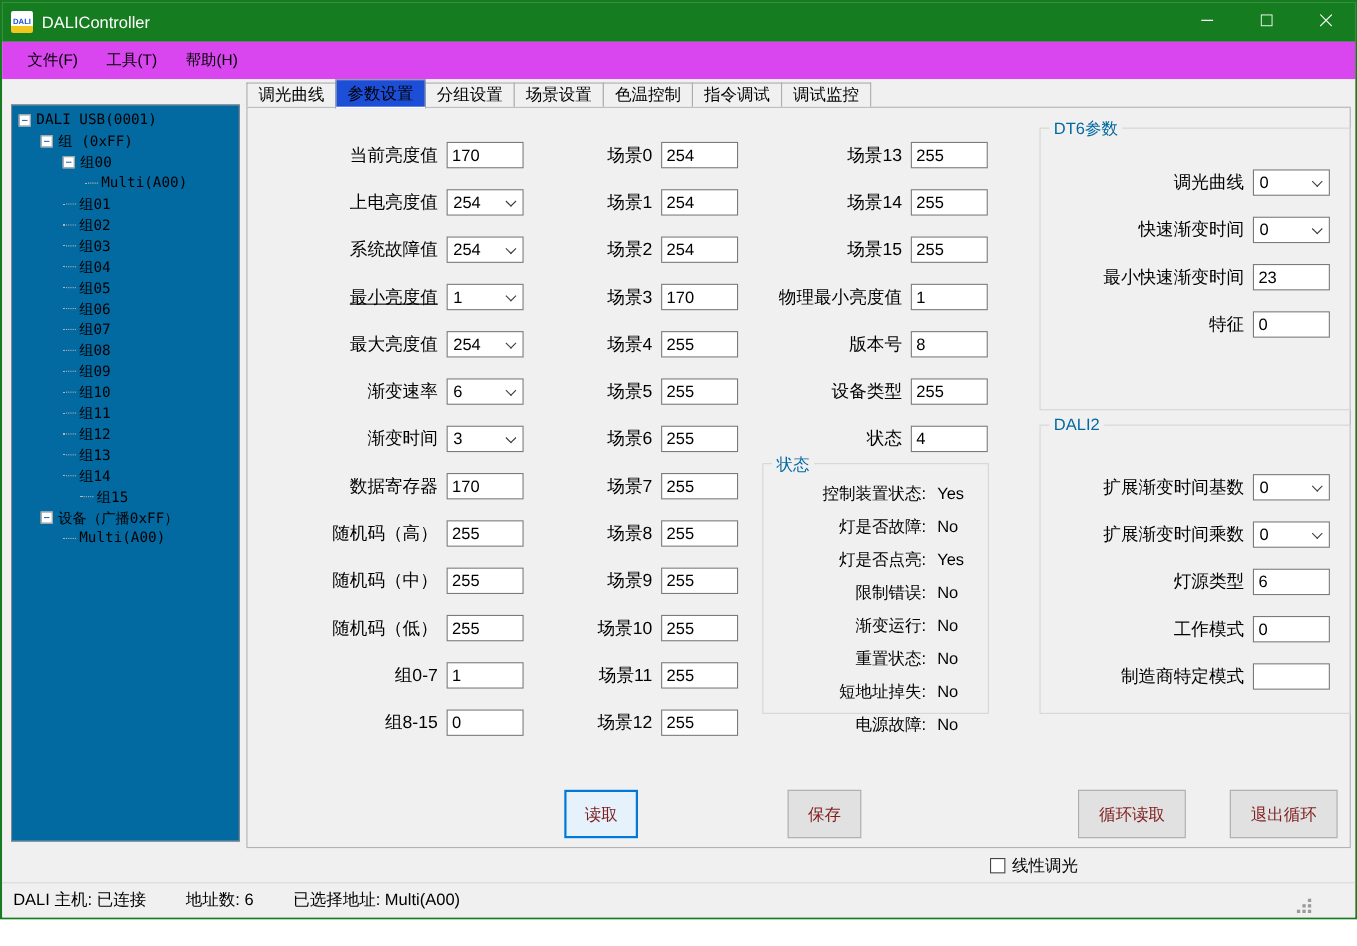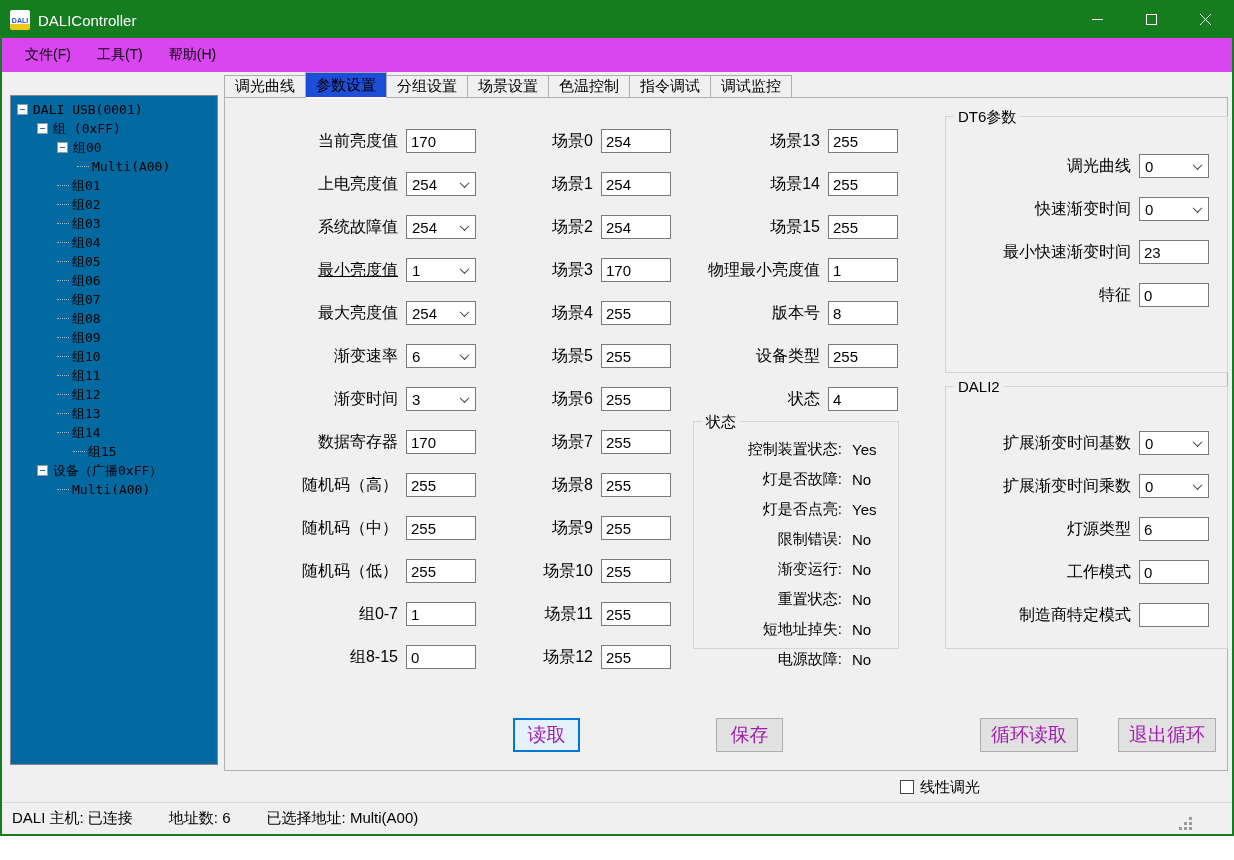--- a/index.html
+++ b/index.html
@@ -40,35 +40,35 @@
   #col3 { left:455px; top:31px; }
   .prow { display:flex; align-items:center; height:24px; }
   .plabel { font-size:16px; text-align:right; margin-right:8px; color:#000; flex:0 0 auto; }
   .tb { width:70px; height:24px; border:1px solid #7a7a7a; font-size:15px; padding:0 4px; background:#fff; color:#000; font-family:inherit; flex:0 0 auto; }
   .combo { width:70px; height:24px; border:1px solid #7a7a7a; background:#fff; display:flex; align-items:center; justify-content:space-between; padding:0 7px 0 5px; flex:0 0 auto; }
   .combo-val { font-size:15px; color:#000; }
   .chev { width:7px; height:7px; border-right:1px solid #3c3c3c; border-bottom:1px solid #3c3c3c; transform:rotate(45deg) translate(-1px,-1px); }
 
   
   .groupbox { position:absolute; border:1px solid #d5d5d5; }
-  .group-title { position:absolute; top:-9px; left:8px; background:#f0f0f0; padding:0 4px; font-size:15px; color:#000000; }
+  .group-title { position:absolute; top:-9px; left:8px; background:#f0f0f0; padding:0 4px; font-size:15px; color:#0369a1; }
   #status-group { left:468px; top:323px; width:206px; height:228px; }
   #dt6-group { left:720px; top:18px; width:283px; height:257px; }
   #dali2-group { left:720px; top:288px; width:283px; height:263px; }
   .grows { display:flex; flex-direction:column; gap:17px; }
   #dt6-rows { padding-top:36px; }
   #dali2-rows { padding-top:43px; }
   .grows .prow { height:26px; }
   #status-rows { display:flex; flex-direction:column; padding-top:12px; }
   .srow { display:flex; align-items:center; height:30px; }
   .slabel { width:148px; text-align:right; font-size:15px; color:#000; flex:0 0 auto; }
   .sval { margin-left:10px; font-size:15px; color:#000; }
 
   
-  .btn { position:absolute; height:34px; background:#e1e1e1; border:1px solid #adadad; font-size:19px; display:flex; align-items:center; justify-content:center; color:#a21caf; }
+  .btn { position:absolute; height:44px; background:#e1e1e1; border:1px solid #adadad; font-size:15px; display:flex; align-items:center; justify-content:center; color:#7f1d1d; }
   #btn-read { left:288px; top:620px; width:67px; border:2px solid #0078d7; background:#e5f1fb; }
   #btn-save { left:491px; top:620px; width:67px; }
   #btn-loop { left:755px; top:620px; width:98px; }
   #btn-exit { left:893px; top:620px; width:98px; }
 
   
   .checkbox-row { position:absolute; left:898px; top:705px; display:flex; align-items:center; height:20px; }
   .cb-box { width:14px; height:14px; border:1px solid #444; background:#fff; margin-right:6px; flex:0 0 auto; }
   .cb-label { font-size:15px; color:#000; }
 

